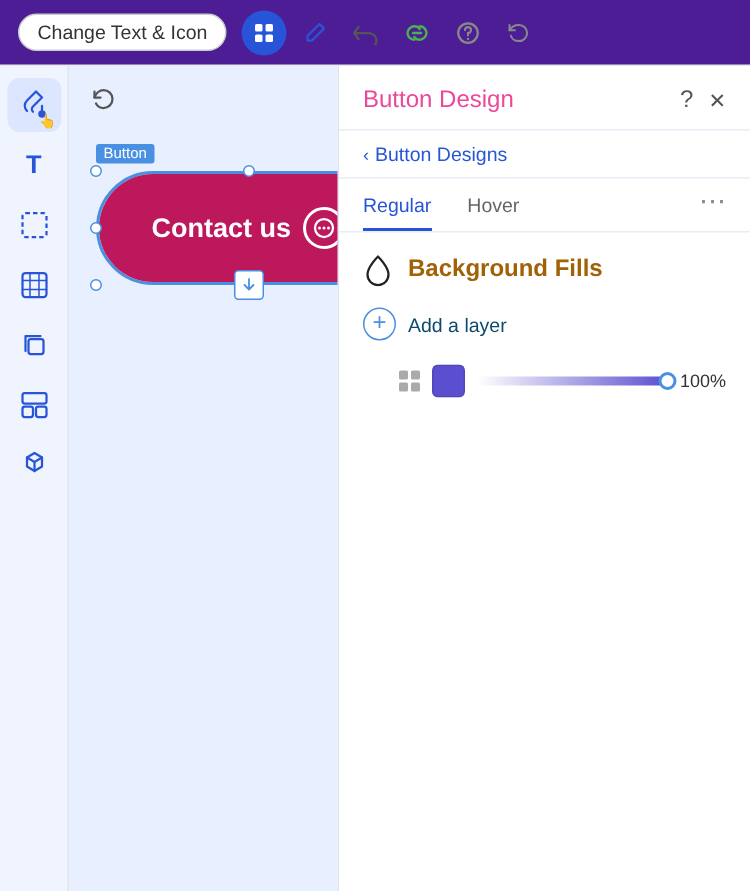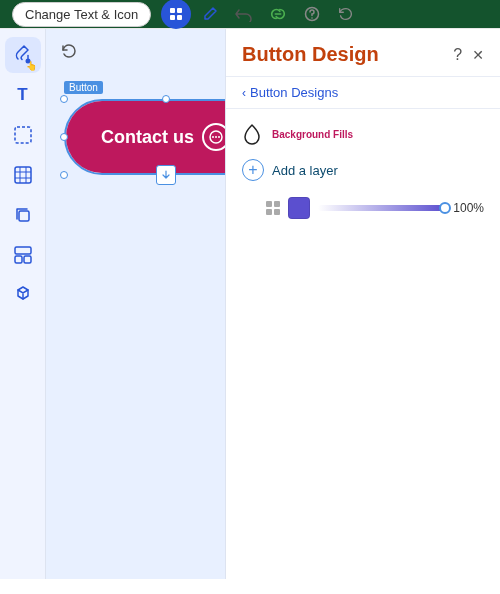--- a/index.html
+++ b/index.html
@@ -11,22 +11,22 @@
       overflow: hidden;
     }
 
     
     .toolbar {
       display: flex;
       align-items: center;
       gap: 6px;
       padding: 8px 12px;
       border-bottom: 1px solid #e8e8e8;
-      background: #14532d;
-      height: 29px;
+      background: #4c1d95;
+      height: 44px;
     }
     .toolbar-pill {
       display: flex;
       align-items: center;
       gap: 6px;
       border: 1px solid #ccc;
       border-radius: 20px;
       padding: 4px 12px;
       font-size: 13px;
       color: #333;
@@ -185,23 +185,23 @@
       flex-shrink: 0;
     }
     .panel-header {
       display: flex;
       align-items: center;
       justify-content: space-between;
       padding: 14px 16px 10px;
       border-bottom: 1px solid #e8ecf5;
     }
     .panel-title {
-      font-size: 20px;
-      font-weight: 700;
-      color: #c2410c;
+      font-size: 16px;
+      font-weight: 400;
+      color: #ec4899;
     }
     .panel-header-icons {
       display: flex;
       align-items: center;
       gap: 10px;
     }
     .panel-header-icon {
       color: #555;
       font-size: 16px;
       cursor: pointer;
@@ -252,23 +252,23 @@
     }
 
     
     .section-heading {
       display: flex;
       align-items: center;
       gap: 10px;
       padding: 14px 16px 10px;
     }
     .section-title {
-      font-size: 10px;
+      font-size: 16px;
       font-weight: 600;
-      color: #be185d;
+      color: #a16207;
     }
 
     
     .add-layer-row {
       display: flex;
       align-items: center;
       gap: 8px;
       padding: 4px 16px 10px;
       cursor: pointer;
     }
@@ -551,20 +551,29 @@
         <span class="panel-header-icon">?</span>
         <span class="panel-header-icon" style="font-size:14px;">✕</span>
       </div>
     </div>
 
     <div class="preset-link">
       <span class="preset-chevron">‹</span>
       <span>Button Designs</span>
     </div>
 
+    <div class="tabs-row">
+      <div class="tab-item active">
+        <span>Regular</span>
+      </div>
+      <div class="tab-item">
+        <span>Hover</span>
+      </div>
+      <div class="tab-more">⋯</div>
+    </div>
 
     <div class="section-heading">
       <svg width="20" height="22" viewBox="0 0 20 22" fill="none">
         <path d="M10 2C10 2 3 9 3 14a7 7 0 0014 0C17 9 10 2 10 2z" stroke="#222" stroke-width="1.5" fill="none" stroke-linejoin="round"></path>
       </svg>
       <span class="section-title">Background Fills</span>
     </div>
 
     <div class="add-layer-row">
       <div class="add-circle">

